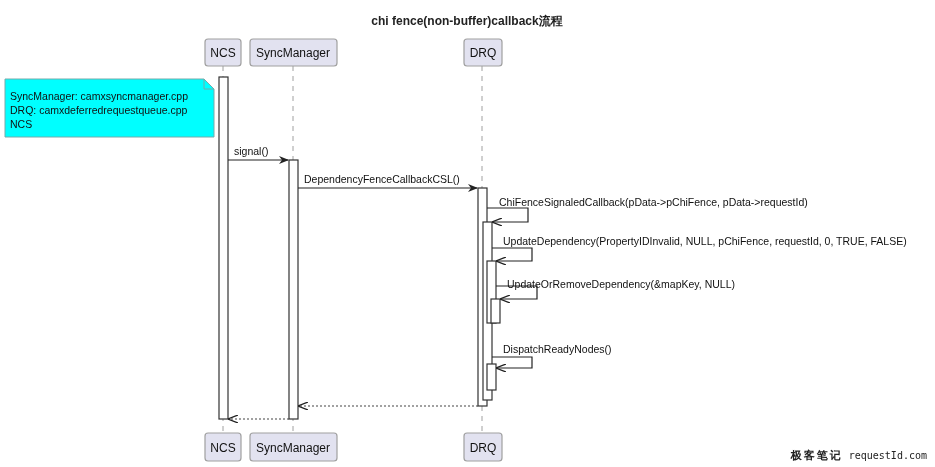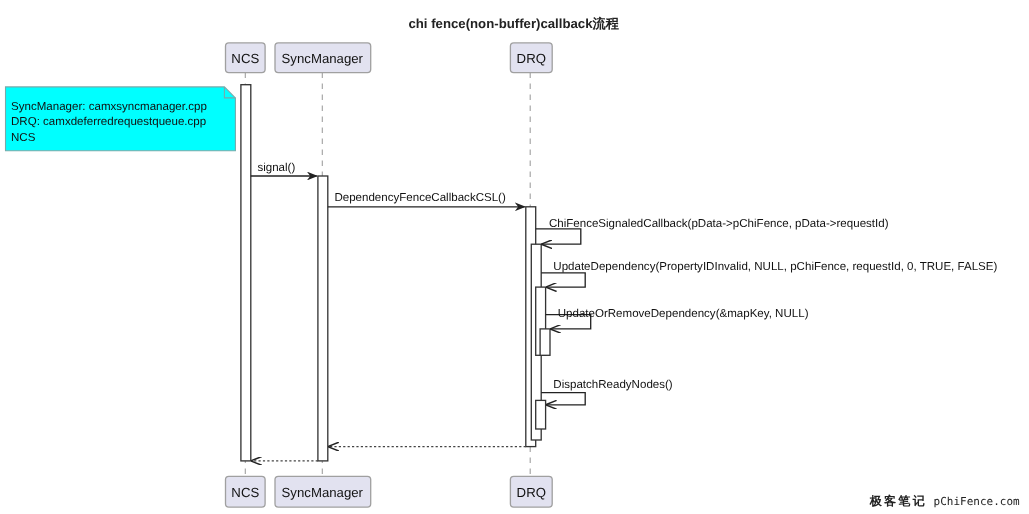--- a/index.html
+++ b/index.html
@@ -100,14 +100,14 @@
   <g>
     <line x1="478" y1="406" x2="299" y2="406" stroke="#444" stroke-width="1.2" stroke-dasharray="2,2" marker-end="url(#arrowOpen)"></line>
   </g>
   <g>
     <line x1="289" y1="419" x2="229" y2="419" stroke="#444" stroke-width="1.2" stroke-dasharray="2,2" marker-end="url(#arrowOpen)"></line>
   </g>
 </svg>
 
 <div class="wm">
   <span class="cn">极客笔记</span>
-  <span>pChiFence.com</span>
+  <span>requestId.com</span>
 </div>
 
 </body></html>

